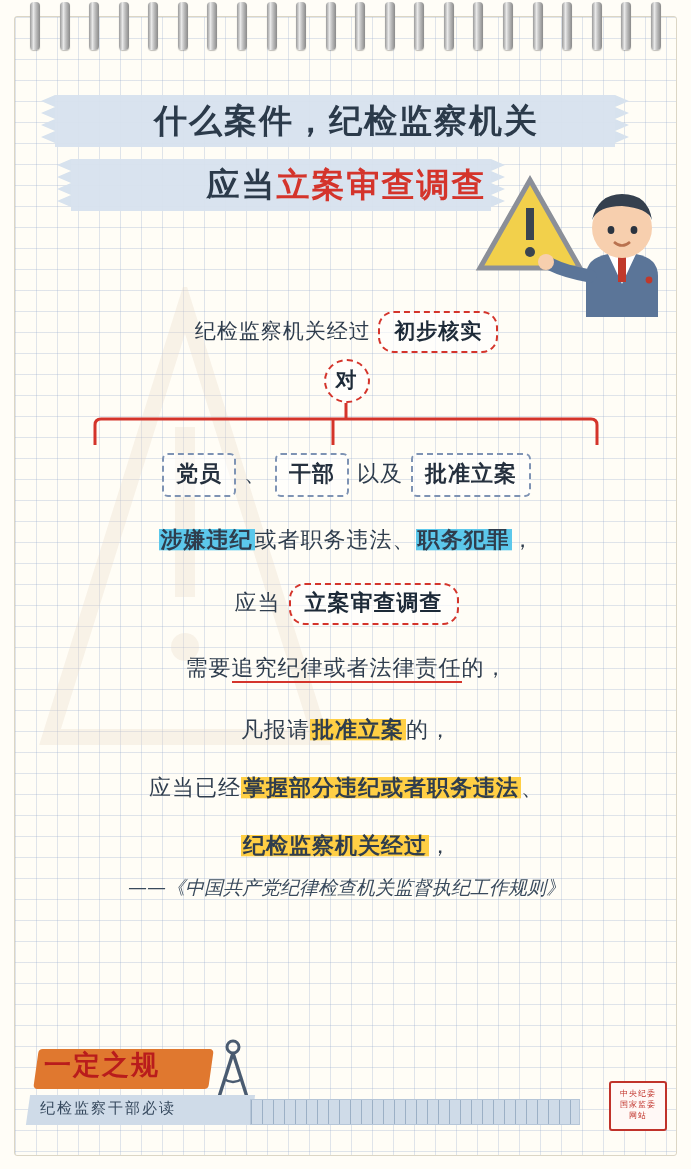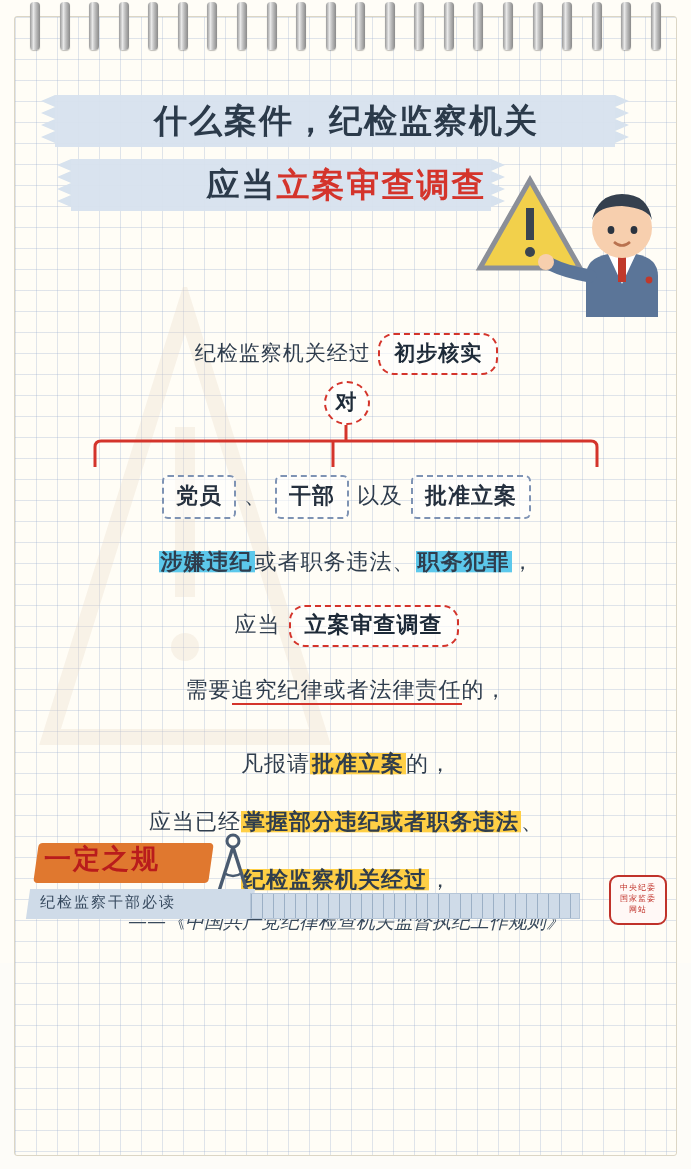--- a/index.html
+++ b/index.html
@@ -4,21 +4,21 @@
 <style>
   * { box-sizing: border-box; margin: 0; padding: 0; }
   html, body {
     width: 691px; height: 1169px;
     font-family: "Liberation Sans", sans-serif;
     background: #fdfcf8;
     overflow: hidden;
   }
   #page {
     position: relative;
-    width: 691px; height: 963px;
+    width: 691px; height: 1169px;
     background: #fffdf7;
   }
 
   
   .page-inner {
     position: absolute;
     left: 14px; top: 16px;
     width: 663px; height: 1140px;
     background:
       repeating-linear-gradient(to right, rgba(150,170,205,0.30) 0 1px, transparent 1px 21px),
@@ -95,21 +95,21 @@
   .mascot {
     position: absolute;
     right: 8px; top: 155px;
     width: 200px; height: 145px;
     z-index: 12;
   }
 
   
   .body {
     position: absolute;
-    left: 0; top: 316px;
+    left: 0; top: 294px;
     width: 663px;
     font-family: "DejaVu Sans", sans-serif;
     color: #2f3d4d;
   }
   .line {
     position: relative;
     text-align: center;
     font-size: 22px;
     letter-spacing: 1px;
     line-height: 34px;
@@ -217,21 +217,21 @@
     position: absolute;
     left: 0; top: 0; width: 100%; height: 100%;
     background: repeating-linear-gradient(to right, #8fa5bd 0 1px, transparent 1px 11px);
     opacity: 0.8;
   }
   .seal {
     position: absolute;
     right: 10px; top: 48px;
     width: 58px; height: 50px;
     border: 2px solid #c0322a;
-    border-radius: 9px;
+    border-radius: 3px;
     background: #fff8f6;
     color: #c0322a;
     font-family: "DejaVu Sans", sans-serif;
     font-size: 8px;
     line-height: 11px;
     text-align: center;
     padding-top: 5px;
     letter-spacing: 1px;
   }
   .compass {
@@ -331,21 +331,21 @@
 
       <div class="line" style="margin-top:26px;">
         <span>应当</span>
         <span class="pill">立案审查调查</span>
       </div>
 
       <div class="line" style="margin-top:26px;">
         <span>需要</span><span class="underline-red">追究纪律或者法律责任</span><span>的，</span>
       </div>
 
-      <div class="line" style="margin-top:40px;">
+      <div class="line" style="margin-top:28px;">
         <span>凡报请</span><span class="hl-yellow">批准立案</span><span>的，</span>
       </div>
 
       <div class="line" style="margin-top:24px;">
         <span>应当已经</span><span class="hl-yellow">掌握部分违纪或者职务违法</span><span>、</span>
       </div>
 
       <div class="line" style="margin-top:24px;">
         <span class="hl-yellow">纪检监察机关经过</span><span>，</span>
       </div>

